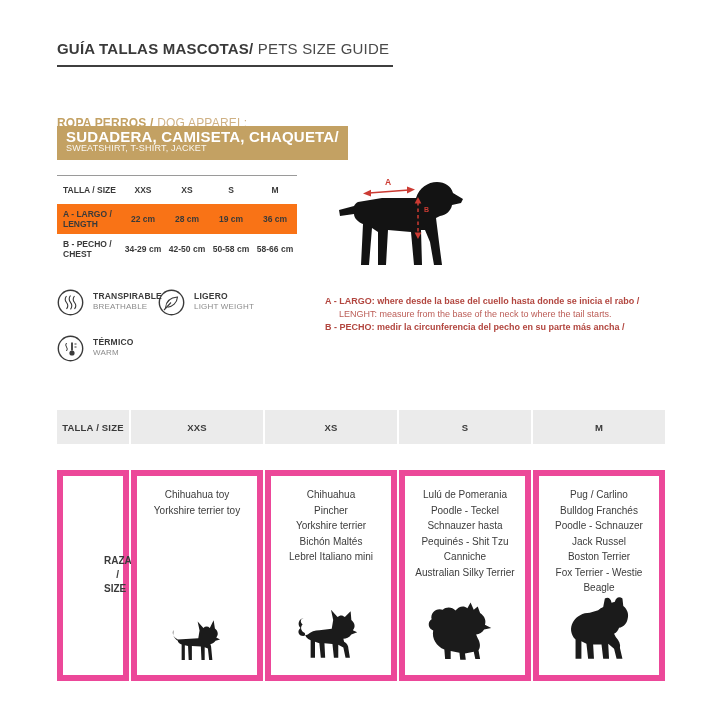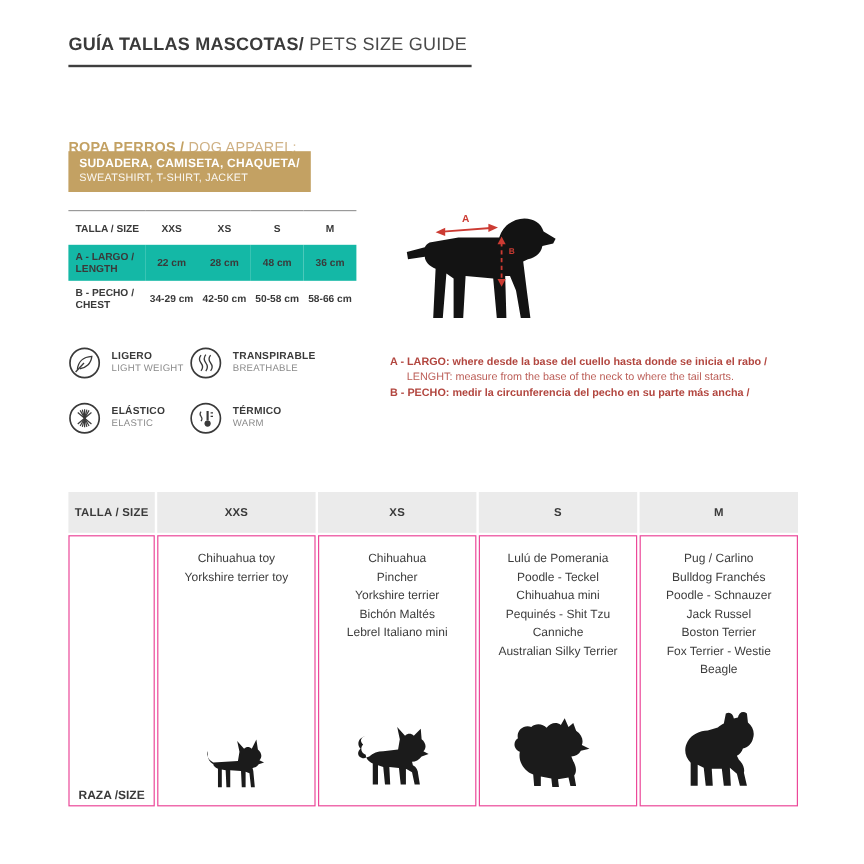--- a/index.html
+++ b/index.html
@@ -1,39 +1,39 @@
 <!DOCTYPE html>
 <html><head>
 <meta charset="utf-8">
 <style>
   * { margin:0; padding:0; box-sizing:border-box; }
   html,body { width:720px; height:720px; background:#ffffff; }
   body { font-family:"Liberation Sans", sans-serif; color:#3a3a3a; position:relative; overflow:hidden; }
 
   
-  .title-block{ position:absolute; left:57px; top:29px; border-bottom:2px solid #3f3f3f; padding-bottom:7px; padding-right:4px; }
+  .title-block{ position:absolute; left:57px; top:40px; border-bottom:2px solid #3f3f3f; padding-bottom:7px; padding-right:4px; }
   .title-es{ font-weight:bold; font-size:15px; letter-spacing:.2px; }
   .title-en{ font-weight:normal; font-size:15px; letter-spacing:.2px; color:#4a4a4a; }
   .subtitle{ position:absolute; left:57px; top:84px; font-size:12px; letter-spacing:.2px;margin-top:32px; }
   .subtitle .es{ font-weight:bold; color:#c3a163; }
   .subtitle .en{ font-weight:normal; color:#cfb184; }
 
   
   .category-box{ position:absolute; left:57px; top:126px; background:#c3a163; color:#fff; padding:5px 9px 6px; line-height:11.5px; }
-  .category-box .l1{ font-size:10px; font-weight:bold; letter-spacing:.2px; }
+  .category-box .l1{ font-size:15px; font-weight:bold; letter-spacing:.2px; }
   .category-box .l2{ font-size:9px; font-weight:normal; opacity:.92; letter-spacing:.2px; }
 
   
   table.size-table{ position:absolute; left:57px; top:175px; width:240px; border-collapse:collapse; font-size:8.5px; }
   table.size-table th, table.size-table td{ font-weight:bold; padding:0 2px; }
   table.size-table thead tr{ border-top:1px solid #9a9a9a; height:28px; }
   table.size-table tbody tr{ height:30px; }
   table.size-table .lbl{ text-align:left; width:64px; padding-left:6px; }
   table.size-table .val{ text-align:center; width:44px; }
-  table.size-table tr.gray{ background:#14b8a6; }
+  table.size-table tr.gray{ background:#f97316; }
 
   
   .measure-diagram{ position:absolute; left:336px; top:172px; width:132px; height:106px; }
 
   
   .features{ position:absolute; left:57px; top:289px; width:250px; display:grid; grid-template-columns:101px 1fr; grid-row-gap:19px; }
   .feature{ display:flex; align-items:flex-start; }
   .feature svg{ flex:0 0 auto; }
   .feature .txt{ margin-left:9px; margin-top:2px; line-height:10.5px; }
   .feature .es{ font-size:8.5px; font-weight:bold; letter-spacing:.2px; }
@@ -42,23 +42,23 @@
   
   .notes{ position:absolute; left:325px; top:295px; width:345px; color:#b2463f; font-size:9px; line-height:13px; }
   .notes .b{ font-weight:bold; }
   .notes .l{ font-weight:normal; padding-left:14px; opacity:.88; }
 
   
   .breed-table{ position:absolute; left:57px; top:410px; width:608px; height:262px;
     display:grid; grid-template-columns:72px repeat(4,1fr); grid-template-rows:34px 1fr; grid-gap:2px; }
   .breed-table .hcell{ background:#ebebeb; display:flex; align-items:center; justify-content:center;
     font-size:9.5px; font-weight:bold; letter-spacing:.2px; }
-  .breed-table .bcell{ background:#fff; border:1px solid #ec4899; }
-  .breed-table .rowlabel{ display:flex; align-items:flex-end; justify-content:center;
-    font-size:10px; font-weight:bold; line-height:14px; text-align:center; }
+  .breed-table .bcell{ background:#fff; border:6px solid #ec4899;margin-top:24px; }
+  .breed-table .rowlabel{ display:flex; flex-direction:column; align-items:flex-start; justify-content:center;
+    font-size:10px; font-weight:bold; line-height:14px; text-align:center;padding-left:41px; }
   .breed-col{ display:flex; flex-direction:column; justify-content:space-between; align-items:center; padding:11px 4px 12px; }
   .breed-list{ text-align:center; font-size:10px; line-height:15.5px; color:#3c3c3c; }
   .dog-slot{ display:flex; align-items:flex-end; justify-content:center; }
   .dog-slot svg{ display:block; }
 </style>
 </head>
 <body>
 
 <div class="title-block">
   <span class="title-es">GUÍA TALLAS MASCOTAS/</span><span class="title-en"> PETS SIZE GUIDE</span>
@@ -81,21 +81,21 @@
       <th class="val">XS</th>
       <th class="val">S</th>
       <th class="val">M</th>
     </tr>
   </thead>
   <tbody>
     <tr class="gray">
       <td class="lbl">A - LARGO / LENGTH</td>
       <td class="val">22 cm</td>
       <td class="val">28 cm</td>
-      <td class="val">48 cm</td>
+      <td class="val">19 cm</td>
       <td class="val">36 cm</td>
     </tr>
     <tr>
       <td class="lbl">B - PECHO / CHEST</td>
       <td class="val">34-29 cm</td>
       <td class="val">42-50 cm</td>
       <td class="val">50-58 cm</td>
       <td class="val">58-66 cm</td>
     </tr>
   </tbody>
@@ -119,58 +119,40 @@
     </g>
     <text x="88" y="40" font-size="7" font-weight="bold" fill="#cc3b33">B</text>
   </svg>
 </div>
 
 <div class="features">
 
   <div class="feature">
     <svg width="27" height="27" viewBox="0 0 27 27">
       <circle cx="13.5" cy="13.5" r="12.2" fill="none" stroke="#3a3a3a" stroke-width="1.4"></circle>
+      <path d="M9.5,7 q-2.6,3.3 0,6.5 q2.6,3.3 0,6.5 M13.5,6.5 q-2.6,3.4 0,6.9 q2.6,3.4 0,6.9 M17.5,7 q-2.6,3.3 0,6.5 q2.6,3.3 0,6.5" fill="none" stroke="#3a3a3a" stroke-width="1.1"></path>
+    </svg>
+    <div class="txt">
+      <div class="es">TRANSPIRABLE</div>
+      <div class="en">BREATHABLE</div>
+    </div>
+  </div>
+
+  <div class="feature">
+    <svg width="27" height="27" viewBox="0 0 27 27">
+      <circle cx="13.5" cy="13.5" r="12.2" fill="none" stroke="#3a3a3a" stroke-width="1.4"></circle>
       <path d="M7.5,19 C8,13 12,8.5 19.5,8 C19,14 14.5,17.6 9.5,18.3" fill="none" stroke="#3a3a3a" stroke-width="1.1"></path>
       <path d="M6,21 L13,13.5" fill="none" stroke="#3a3a3a" stroke-width="1.1"></path>
     </svg>
     <div class="txt">
       <div class="es">LIGERO</div>
       <div class="en">LIGHT WEIGHT</div>
     </div>
   </div>
 
-  <div class="feature">
-    <svg width="27" height="27" viewBox="0 0 27 27">
-      <circle cx="13.5" cy="13.5" r="12.2" fill="none" stroke="#3a3a3a" stroke-width="1.4"></circle>
-      <path d="M9.5,7 q-2.6,3.3 0,6.5 q2.6,3.3 0,6.5 M13.5,6.5 q-2.6,3.4 0,6.9 q2.6,3.4 0,6.9 M17.5,7 q-2.6,3.3 0,6.5 q2.6,3.3 0,6.5" fill="none" stroke="#3a3a3a" stroke-width="1.1"></path>
-    </svg>
-    <div class="txt">
-      <div class="es">TRANSPIRABLE</div>
-      <div class="en">BREATHABLE</div>
-    </div>
-  </div>
-
-  <div class="feature">
-    <svg width="27" height="27" viewBox="0 0 27 27">
-      <circle cx="13.5" cy="13.5" r="12.2" fill="none" stroke="#3a3a3a" stroke-width="1.4"></circle>
-      <g stroke="#3a3a3a" stroke-width="1">
-        <line x1="13.5" y1="6" x2="13.5" y2="21"></line>
-        <line x1="11.6" y1="6.3" x2="15.4" y2="20.7"></line>
-        <line x1="15.4" y1="6.3" x2="11.6" y2="20.7"></line>
-        <line x1="9.8" y1="7" x2="17.2" y2="20"></line>
-        <line x1="17.2" y1="7" x2="9.8" y2="20"></line>
-        <line x1="7.8" y1="8.7" x2="19.2" y2="18.3"></line>
-        <line x1="19.2" y1="8.7" x2="7.8" y2="18.3"></line>
-      </g>
-    </svg>
-    <div class="txt">
-      <div class="es">ELÁSTICO</div>
-      <div class="en">ELASTIC</div>
-    </div>
-  </div>
 
   <div class="feature">
     <svg width="27" height="27" viewBox="0 0 27 27">
       <circle cx="13.5" cy="13.5" r="12.2" fill="none" stroke="#3a3a3a" stroke-width="1.4"></circle>
       <line x1="15" y1="7.5" x2="15" y2="15.5" stroke="#3a3a3a" stroke-width="1.8"></line>
       <circle cx="15" cy="18" r="2.6" fill="#3a3a3a"></circle>
       <path d="M17.5,9 h2 M17.5,12 h2" stroke="#3a3a3a" stroke-width="1"></path>
       <path d="M9.5,8 q-1.6,2 0,4 q1.6,2 0,4" fill="none" stroke="#3a3a3a" stroke-width="1"></path>
     </svg>
     <div class="txt">
@@ -224,21 +206,21 @@
       <svg width="80" height="57" viewBox="0 0 110 78">
         <path fill="#1b1b1b" d="M18,16 C11,17 8,25 13,30 C8,34 10,41 17,41 L23,39 C27,35 33,33 39,33 L56,31 L58,19 L55,5 L64,15 C67,12 71,12 74,15 L82,7 L83,19 C88,23 89,29 85,33 L91,36 L83,39 C80,43 76,45 72,45 L73,49 C77,51 79,55 79,59 L81,71 L75,71 L72,57 L65,53 L65,71 L59,71 L57,52 L46,51 L47,71 L41,71 L39,51 L33,49 L33,71 L27,71 L27,47 C22,45 19,41 19,37 C14,35 12,29 16,25 C12,22 13,17 18,16 Z"></path>
       </svg>
     </div>
   </div>
 
   <div class="bcell breed-col">
     <div class="breed-list">
       <div>Lulú de Pomerania</div>
       <div>Poodle  -  Teckel</div>
-      <div>Chihuahua mini</div>
+      <div>Schnauzer hasta</div>
       <div>Pequinés  -  Shit Tzu</div>
       <div>Canniche</div>
       <div>Australian Silky Terrier</div>
     </div>
     <div class="dog-slot">
       <svg width="88" height="62" viewBox="0 0 110 78">
         <path fill="#1b1b1b" d="M43,12 C47,7 53,5 58,9 L62,2 L66,11 L71,7 L74,15 C80,19 82,25 80,30 L88,34 L79,36 C77,40 73,42 69,42 L71,47 C74,52 75,58 72,62 L74,73 L68,73 L66,64 L55,66 L56,74 L49,74 L48,65 L37,63 L37,73 L30,73 L29,61 C19,57 13,47 15,37 C9,35 7,27 13,23 C11,15 19,8 27,11 C31,7 39,7 43,12 Z"></path>
       </svg>
     </div>
   </div>

